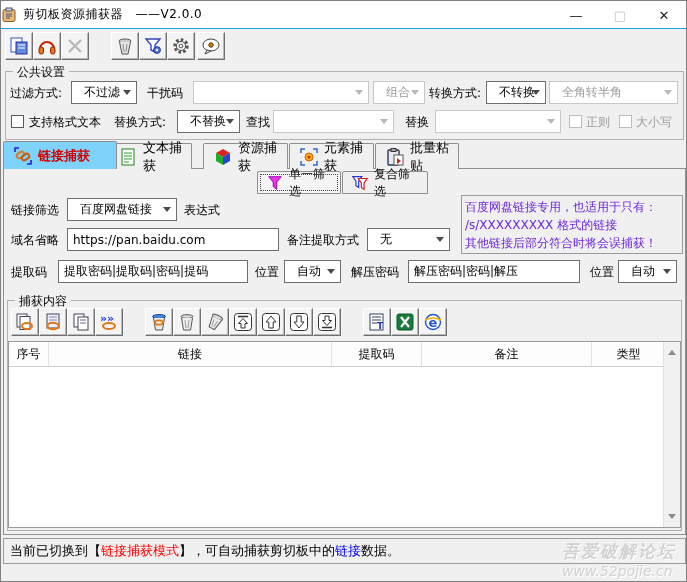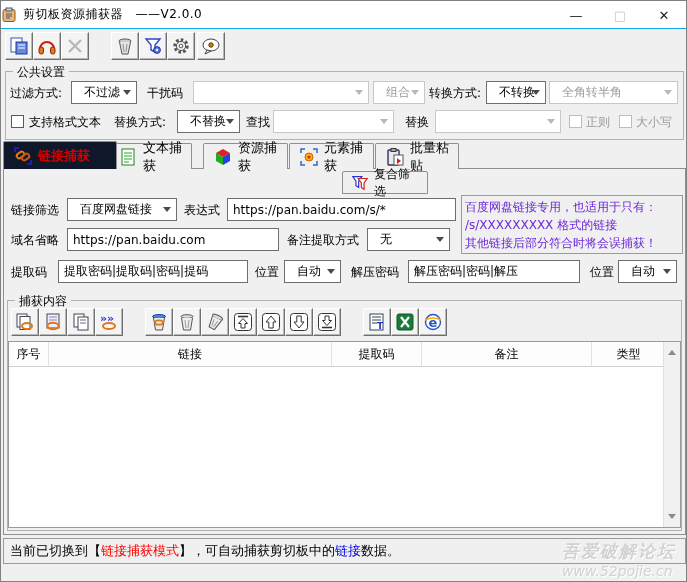--- a/index.html
+++ b/index.html
@@ -28,21 +28,21 @@
   .combo{position:absolute;height:23px;background:#fff;border:1px solid #6e6e6e;display:flex;align-items:center;padding:0 20px 0 12px;font-size:12px;white-space:nowrap}
   .combo .chev{position:absolute;right:5px;top:8px;width:0;height:0;border:4px solid transparent;border-top:5px solid #4a4a4a}
   .combo.disabled{border-color:#c8c8c8;color:#9b9b9b}
   .combo.disabled .chev{border-top-color:#b8b8b8}
   .input{position:absolute;height:23px;background:#fff;border:1px solid #6e6e6e;display:flex;align-items:center;padding:0 5px;font-size:12px;white-space:nowrap;overflow:hidden}
   .cb{position:absolute;width:13px;height:13px;background:#fff;border:1px solid #595959;display:inline-block}
   .cb.disabled{border-color:#bdbdbd}
 
   
   .tab{position:absolute;top:142px;height:26px;background:#f0f0f0;border:1px solid #8f8f8f;border-bottom:none;border-radius:2px 2px 0 0;display:flex;align-items:center;gap:5px;padding:0 9px;font-size:13px;z-index:2}
-  .tab.active{top:140px;height:28px;background:#0f172a;color:#d40000;font-weight:bold;z-index:4}
+  .tab.active{top:140px;height:28px;background:#7dd3fc;color:#d40000;font-weight:bold;z-index:4}
   .tabpage{position:absolute;left:2px;top:167px;width:683px;height:367px;border:1px solid #8f8f8f;background:#f0f0f0;z-index:1}
 
   
   .subtab{position:absolute;top:170px;height:23px;background:#f0f0f0;border:1px solid #8f8f8f;border-radius:2px 2px 0 0;display:flex;align-items:center;gap:5px;padding:0 8px;font-size:12px;z-index:5}
   .subtab.active{outline:1px dotted #444;outline-offset:-4px;background:#f4f4f4}
 
   
   .notebox{position:absolute;left:460px;top:194px;width:222px;height:59px;border:1px solid #9a9a9a;background:#f0f0f0;color:#6d28d9;font-size:12px;line-height:18px;padding:2px 3px;z-index:6;white-space:nowrap;overflow:hidden}
 
   
@@ -249,39 +249,44 @@
           <rect x="6" y="1.5" width="5" height="3" fill="#aaa" stroke="#333"></rect>
           <rect x="9" y="8" width="9" height="10" fill="#fff" stroke="#555"></rect>
           <path d="M12 11 L16 14 L12 17 Z" fill="#cc2222"></path>
         </svg>
       </span>
     <span>批量粘贴</span>
   </div>
 
   <div class="tabpage"></div>
 
+  <div class="subtab active" style="left:256px;width:84px">
+    <span class="ic">
+        <svg width="18" height="18" viewBox="0 0 20 20">
+          <path d="M3 3 H17 L12 9 V17 L8 14 V9 Z" fill="#e832e8" stroke="#8800aa"></path>
+        </svg>
+      </span>
+    <span>单一筛选</span>
+  </div>
   <div class="subtab" style="left:341px;width:86px">
     <span class="ic">
         <svg width="18" height="18" viewBox="0 0 20 20">
           <path d="M2 3 H12 L8.5 8 V15 L5.5 13 V8 Z" fill="#fff" stroke="#2233cc" stroke-width="1.3"></path>
           <path d="M8 5 H18 L14.5 10 V17 L11.5 15 V10 Z" fill="#fff" stroke="#cc2222" stroke-width="1.3"></path>
         </svg>
       </span>
     <span>复合筛选</span>
   </div>
 
   <span class="lbl" style="left:10px;top:201px;z-index:6">链接筛选</span>
   <div class="combo" style="left:66px;top:197px;width:110px;z-index:6">
       <span>百度网盘链接</span>
       <span class="chev"></span>
     </div>
   <span class="lbl" style="left:183px;top:201px;z-index:6">表达式</span>
-  <div class="input" style="left:226px;top:197px;width:229px;z-index:6">
-      <span>https://pan.baidu.com/s/*</span>
-    </div>
 
   <div class="notebox">
     <div>百度网盘链接专用，也适用于只有：</div>
     <div>/s/XXXXXXXXX 格式的链接</div>
     <div>其他链接后部分符合时将会误捕获！</div>
   </div>
 
   <span class="lbl" style="left:10px;top:231px;z-index:6">域名省略</span>
   <div class="input" style="left:66px;top:227px;width:212px;z-index:6">
       <span>https://pan.baidu.com</span>

